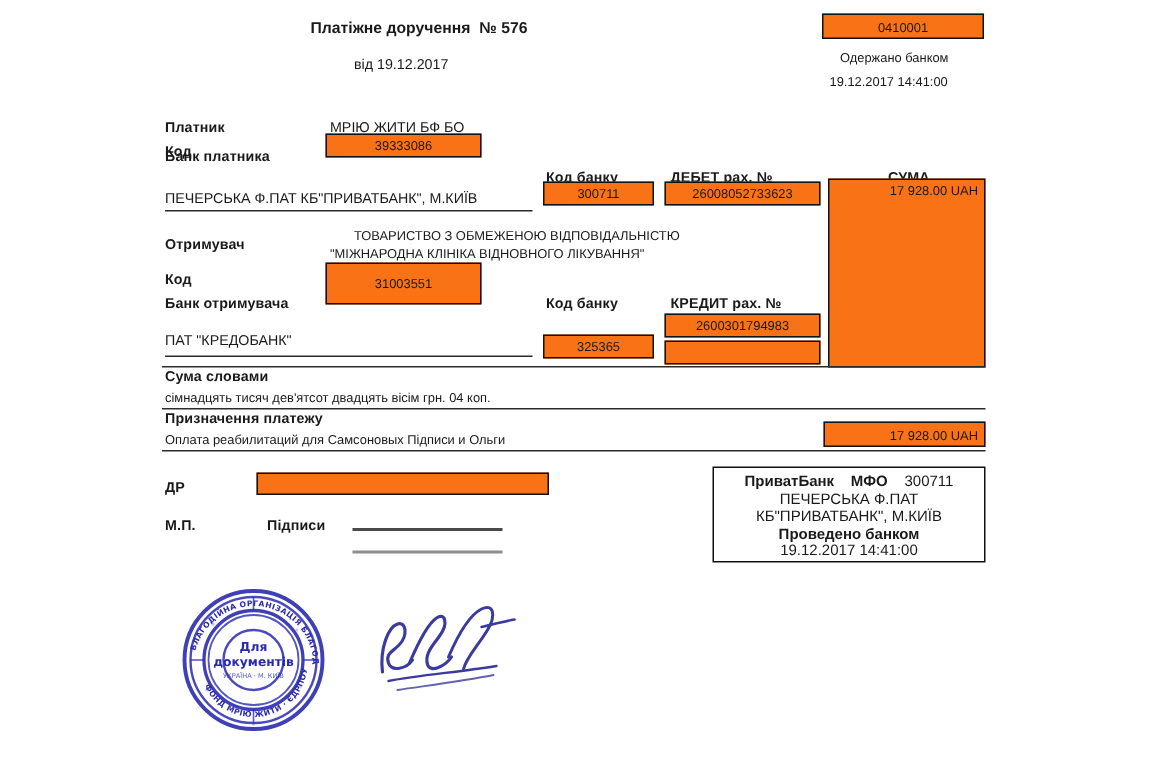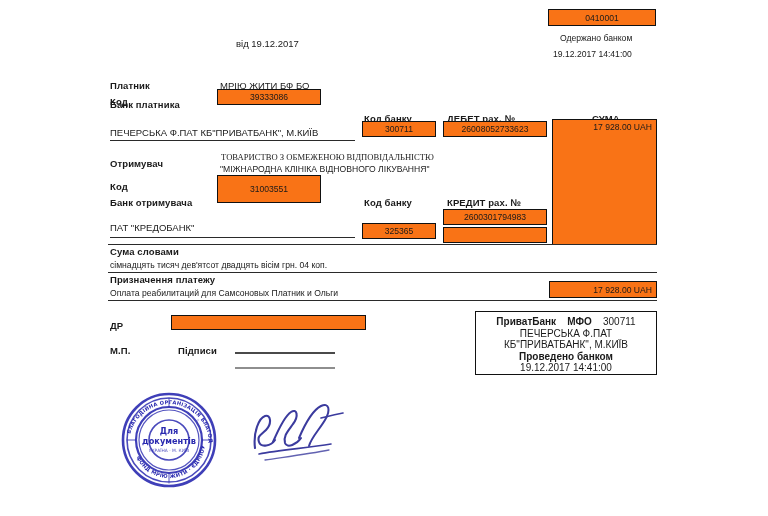--- a/index.html
+++ b/index.html
@@ -38,20 +38,23 @@
 
   .bankstamp{box-sizing:border-box;border:1.6px solid #111;background:#fff;}
   .bs-row{font-size:10px;text-align:center;line-height:11.5px;white-space:nowrap;}
   .bs-b{font-weight:bold;}
 </style>
 </head>
 <body>
 
 <div class="doc">
 
+  <div class="abs title" style="left:207px;top:13px;">
+    <span>Платіжне доручення</span>&nbsp;&nbsp;<span>№</span>&nbsp;<span>576</span>
+  </div>
 
   <div class="abs val" style="left:236px;top:38px;">від 19.12.2017</div>
 
   <div class="abs box" style="left:548px;top:9px;width:108px;height:17px;">
     <span class="valsm">0410001</span>
   </div>
 
   <div class="abs valsm" style="left:560px;top:33px;">Одержано банком</div>
   <div class="abs valsm" style="left:553px;top:49px;">19.12.2017 14:41:00</div>
 
@@ -77,21 +80,21 @@
 
   <div class="abs box" style="left:443px;top:121px;width:104px;height:16px;">
     <span class="valsm">26008052733623</span>
   </div>
 
   <div class="abs box topright" style="left:552px;top:119px;width:105px;height:126px;">
     <span class="valsm">17 928.00 UAH</span>
   </div>
 
   <div class="abs lbl" style="left:110px;top:158px;">Отримувач</div>
-  <div class="abs valsm" style="left:221px;top:152px;font-family:Liberation Serif, serif;">ТОВАРИСТВО З ОБМЕЖЕНОЮ ВІДПОВІДАЛЬНІСТЮ</div>
+  <div class="abs valsm" style="left:236px;top:152px;">ТОВАРИСТВО З ОБМЕЖЕНОЮ ВІДПОВІДАЛЬНІСТЮ</div>
   <div class="abs valsm" style="left:220px;top:164px;">"МІЖНАРОДНА КЛІНІКА ВІДНОВНОГО ЛІКУВАННЯ"</div>
 
   <div class="abs lbl" style="left:110px;top:181px;">Код</div>
   <div class="abs box" style="left:217px;top:175px;width:104px;height:28px;align-items:center;">
     <span class="valsm">31003551</span>
   </div>
 
   <div class="abs lbl" style="left:110px;top:197px;">Банк отримувача</div>
   <div class="abs lbl" style="left:364px;top:197px;">Код банку</div>
   <div class="abs lbl" style="left:447px;top:197px;">КРЕДИТ рах. №</div>
@@ -108,21 +111,21 @@
   </div>
 
   <div class="abs box" style="left:443px;top:227px;width:104px;height:16px;"></div>
 
   <div class="abs rule2" style="left:108px;top:244px;width:549px;"></div>
   <div class="abs lbl" style="left:110px;top:246px;">Сума словами</div>
   <div class="abs valsm" style="left:110px;top:260px;">сімнадцять тисяч дев'ятсот двадцять вісім грн. 04 коп.</div>
   <div class="abs rule2" style="left:108px;top:272px;width:549px;"></div>
 
   <div class="abs lbl" style="left:110px;top:274px;">Призначення платежу</div>
-  <div class="abs valsm" style="left:110px;top:288px;">Оплата реабилитаций для Самсоновых Платник и Ольги</div>
+  <div class="abs valsm" style="left:110px;top:288px;">Оплата реабилитаций для Самсоновых Підписи и Ольги</div>
   <div class="abs rule2" style="left:108px;top:300px;width:549px;"></div>
 
   <div class="abs box right" style="left:549px;top:281px;width:108px;height:17px;">
     <span class="valsm">17 928.00 UAH</span>
   </div>
 
   <div class="abs lbl" style="left:110px;top:320px;">ДР</div>
   <div class="abs box" style="left:171px;top:315px;width:195px;height:15px;"></div>
 
   <div class="abs lbl" style="left:110px;top:345px;">М.П.</div>

